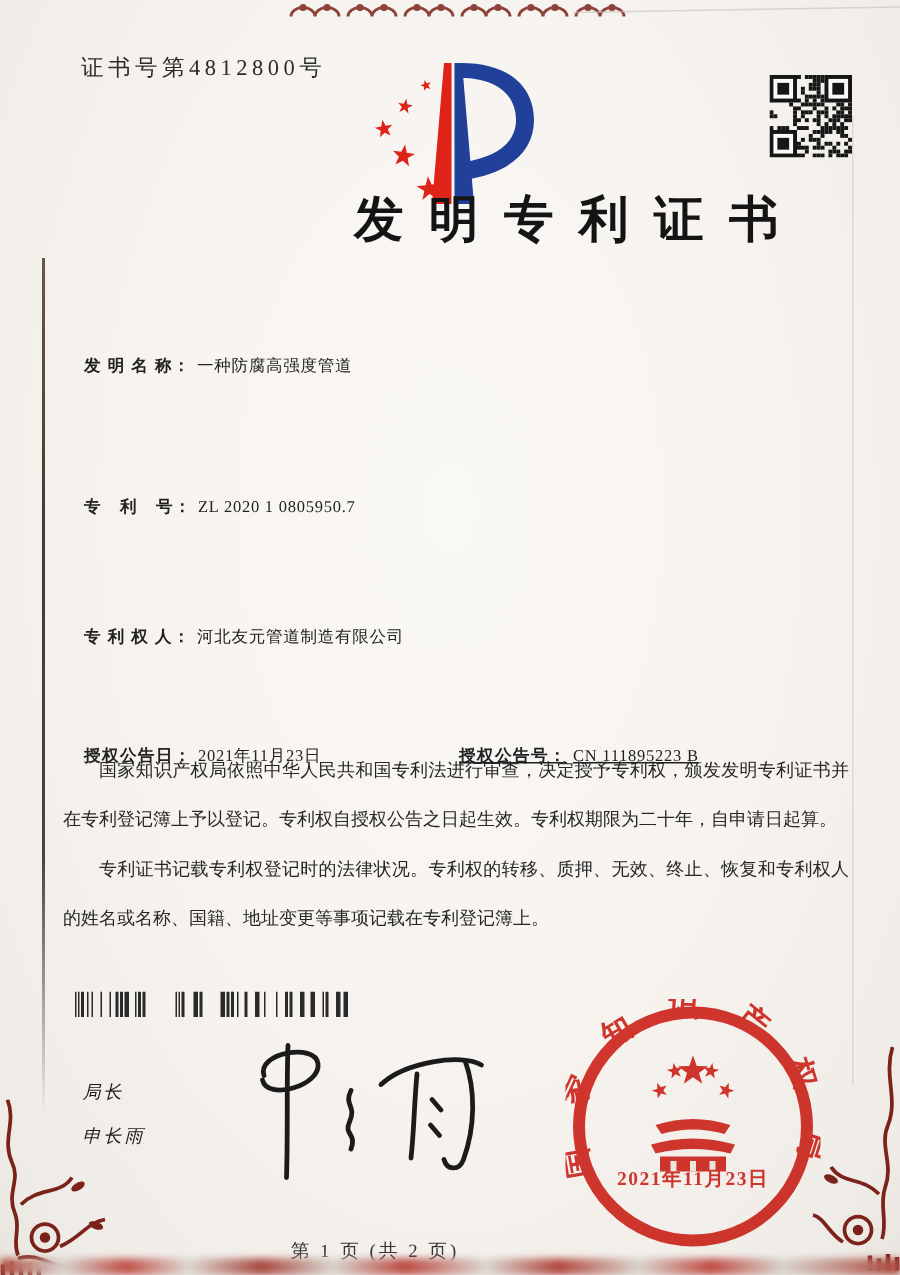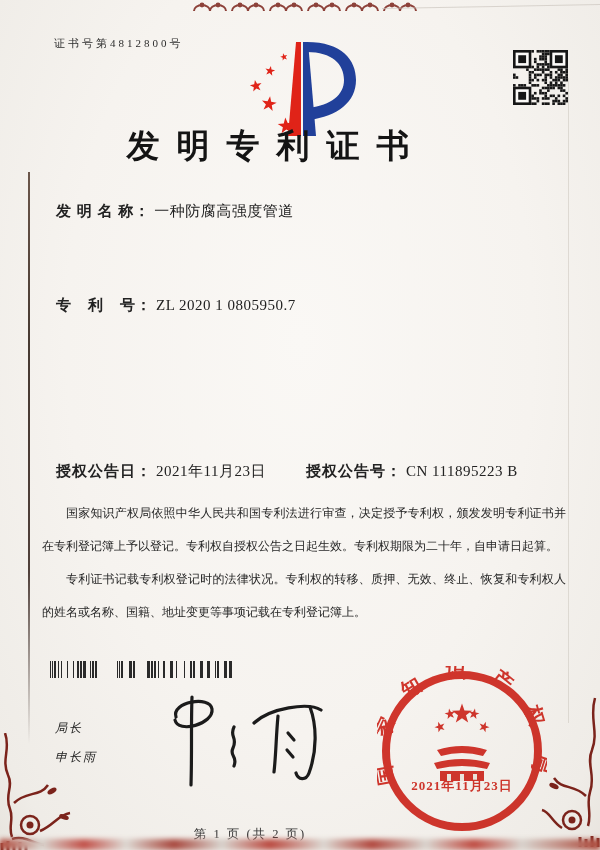--- a/index.html
+++ b/index.html
@@ -6,31 +6,31 @@
   body{background:#dad6d0;font-family:"Liberation Serif","DejaVu Serif",serif;}
   #page{
     position:relative;width:600px;height:850px;overflow:hidden;
     background:
       radial-gradient(ellipse at 50% 40%, #faf8f5 0%, #f6f3ef 55%, #efece7 90%, #e8e4de 100%);
     color:#1e1e1e;
   }
   .abs{position:absolute;}
 
   
-  .cert-no{left:54px;top:36px;font-size:11px;letter-spacing:3px;color:#2b2b2b;}
-
-  
-  .title{left:0;top:124px;width:536px;text-align:center;font-size:33px;font-weight:bold;
+  .cert-no{left:54px;top:36px;font-size:15px;letter-spacing:3px;color:#2b2b2b;}
+
+  
+  .title{left:0;top:124px;width:536px;text-align:right;font-size:33px;font-weight:bold;
          letter-spacing:17px;text-indent:17px;color:#141414;}
 
   
-  .frow{left:56px;font-size:15px;color:#222;white-space:nowrap;}
+  .frow{left:56px;font-size:11px;color:#222;white-space:nowrap;margin-top:34px;}
   .flabel{font-weight:600;letter-spacing:1px;}
   .fvalue{margin-left:4px;letter-spacing:0.5px;}
-  .pair2{position:absolute;left:250px;top:0;white-space:nowrap;}
+  .pair2{position:absolute;left:250px;top:0;white-space:nowrap;text-decoration:underline;}
 
   
   .paras{left:42px;top:497px;width:524px;font-size:12px;line-height:33px;
          text-align:justify;color:#262626;}
   .paras p{margin:0;text-indent:2em;}
 
   
   .commissioner{left:55px;top:714px;font-size:12px;line-height:29px;color:#1c1c1c;letter-spacing:2px;font-style:italic;}
 
   
@@ -242,20 +242,23 @@
     </svg>
 
   <div class="abs title">发明专利证书</div>
 
   <div class="abs frow" style="top:202px">
     <span class="flabel">发 明 名 称：</span><span class="fvalue">一种防腐高强度管道</span>
   </div>
   <div class="abs frow" style="top:296px">
     <span class="flabel">专　利　号：</span><span class="fvalue">ZL 2020 1 0805950.7</span>
   </div>
+  <div class="abs frow" style="top:383px">
+    <span class="flabel">专 利 权 人：</span><span class="fvalue">河北友元管道制造有限公司</span>
+  </div>
   <div class="abs frow" style="top:462px;width:520px">
     <span class="flabel">授权公告日：</span><span class="fvalue">2021年11月23日</span>
     <span class="pair2">
       <span class="flabel">授权公告号：</span><span class="fvalue">CN 111895223 B</span>
     </span>
   </div>
 
   <div class="abs paras">
     <p>国家知识产权局依照中华人民共和国专利法进行审查，决定授予专利权，颁发发明专利证书并在专利登记簿上予以登记。专利权自授权公告之日起生效。专利权期限为二十年，自申请日起算。</p>
     <p>专利证书记载专利权登记时的法律状况。专利权的转移、质押、无效、终止、恢复和专利权人的姓名或名称、国籍、地址变更等事项记载在专利登记簿上。</p>

